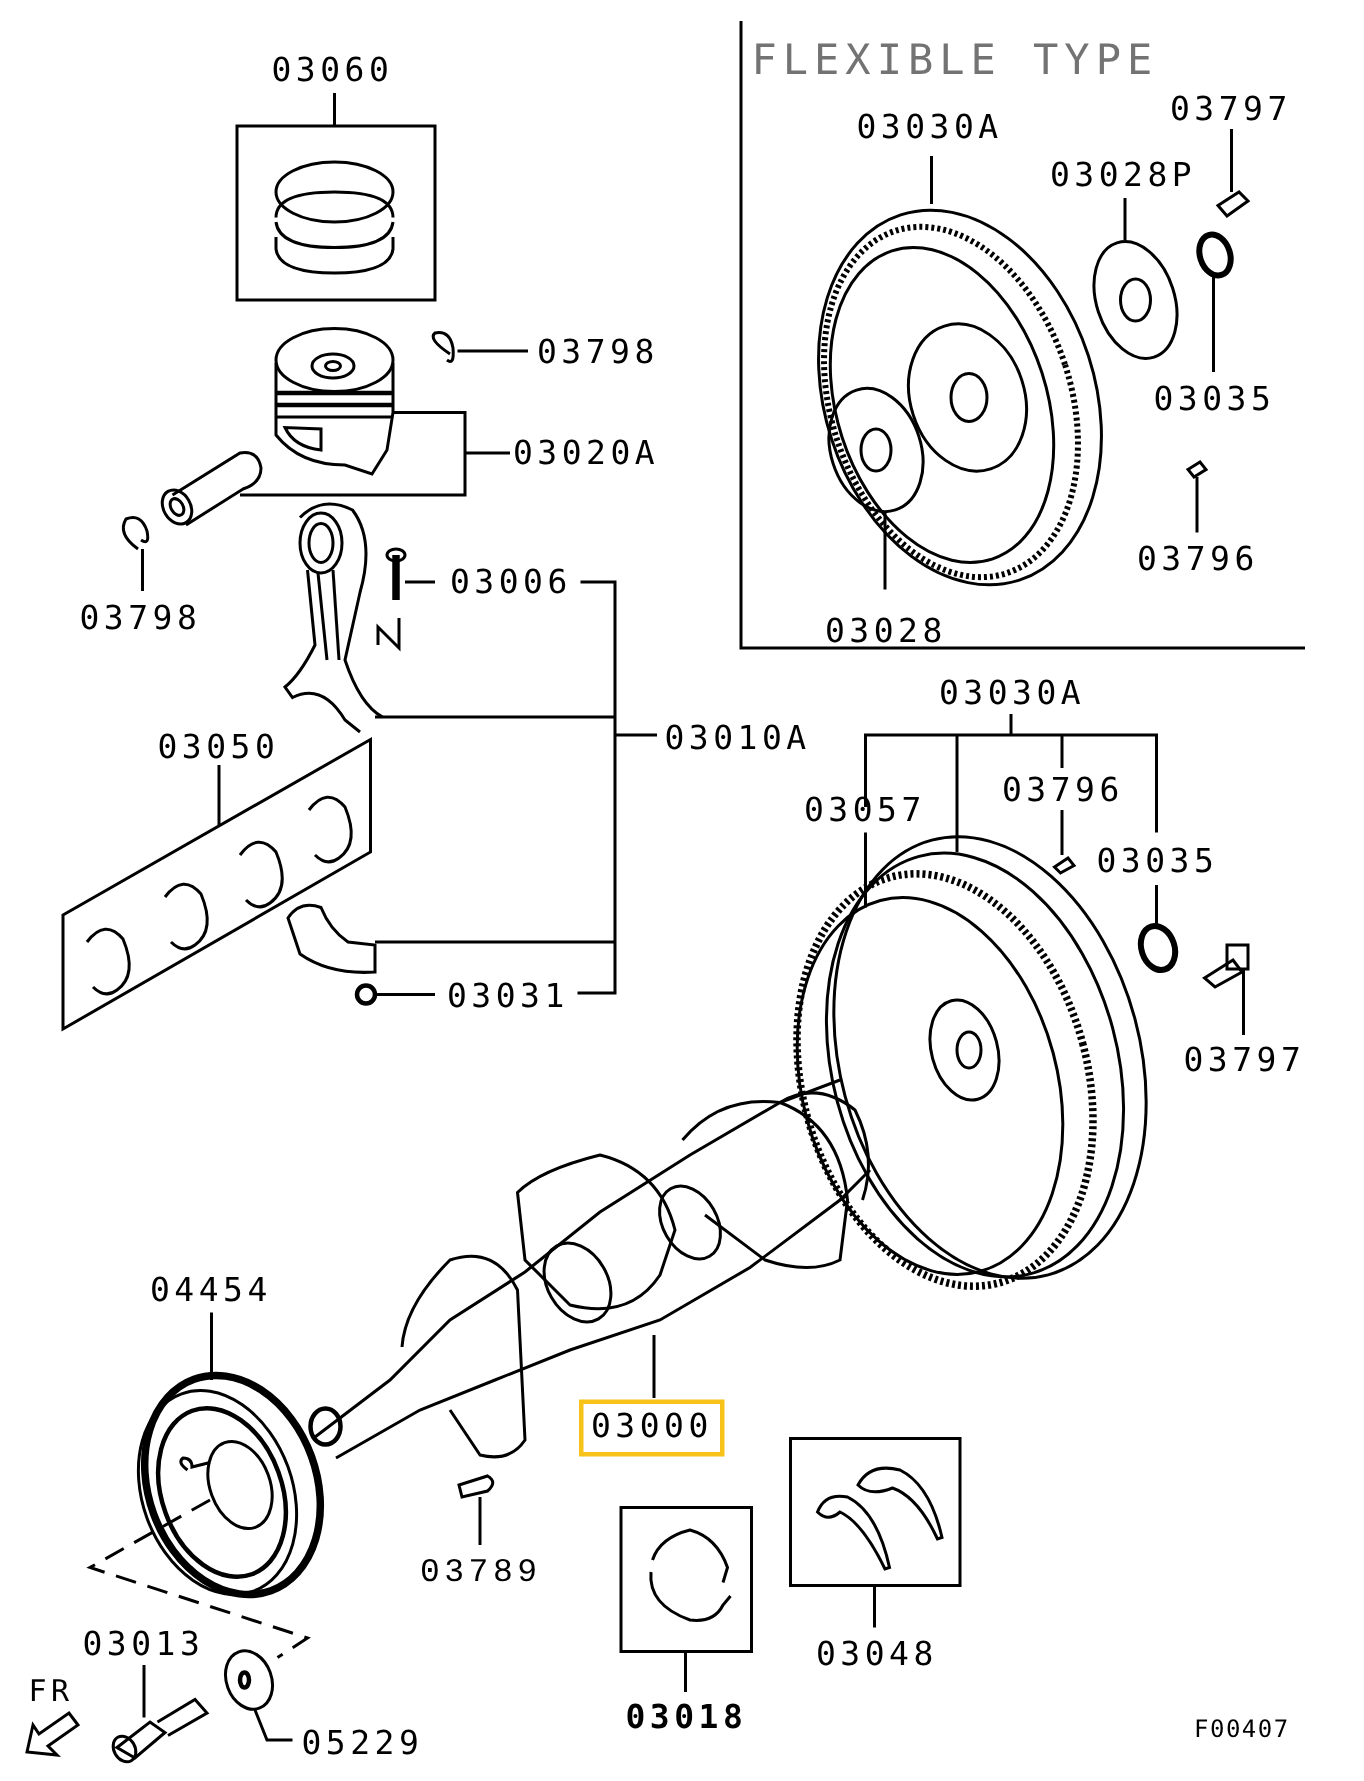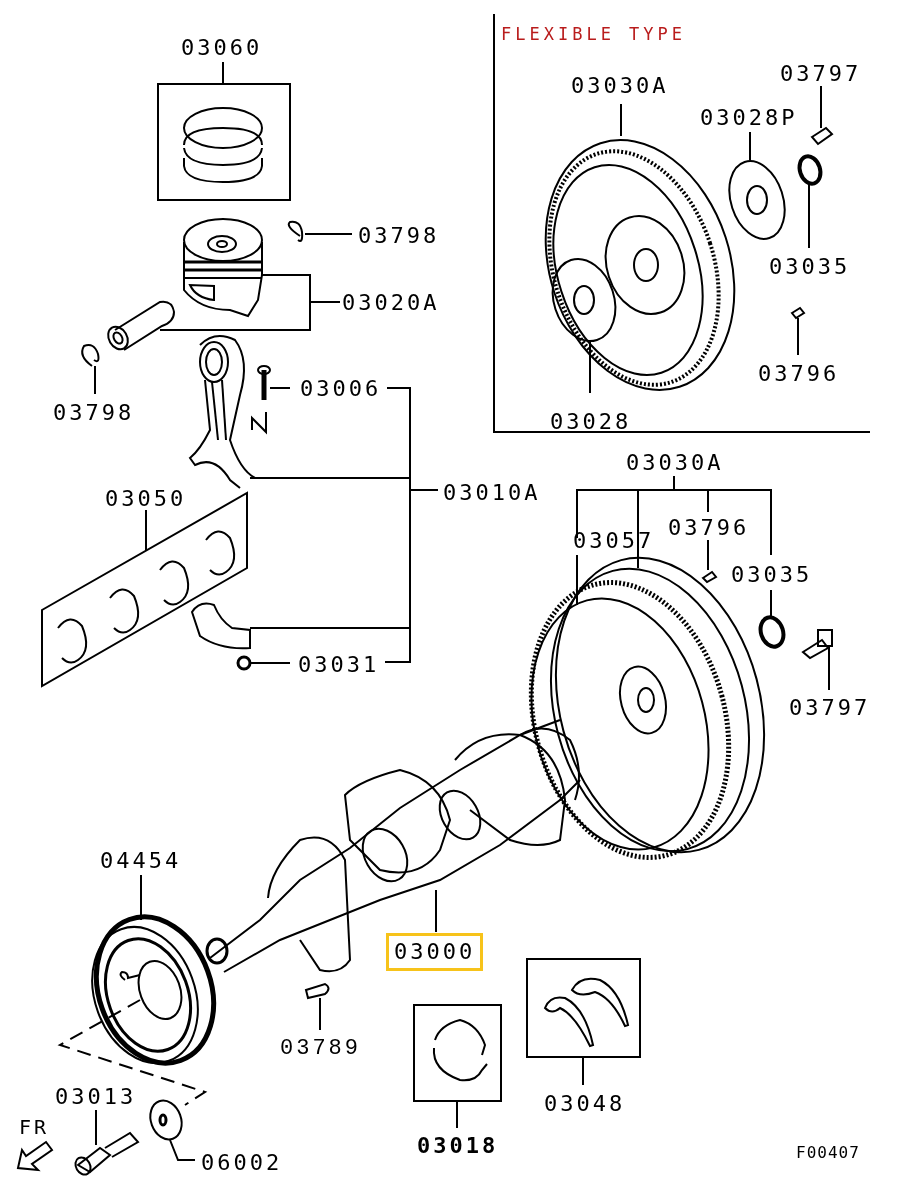--- a/index.html
+++ b/index.html
@@ -1,22 +1,22 @@
 <!DOCTYPE html>
 <html><head>
 <meta charset="utf-8">
 <style>
   html, body { margin: 0; padding: 0; background: #ffffff; }
   body { width: 909px; height: 1187px; position: relative; overflow: hidden;
          font-family: "DejaVu Sans", sans-serif; }
   #canvas { position: absolute; left: 0; top: 0; width: 909px; height: 1187px; }
   .lbl { position: absolute; font-family: "DejaVu Sans Mono", monospace; font-size: 22px;
          letter-spacing: 3px; color: #000; line-height: 1; white-space: nowrap; cursor: pointer; }
-  .title { position: absolute; font-family: "DejaVu Sans Mono", monospace; font-size: 17px;
-           letter-spacing: 4px; color: #b91c1c; line-height: 1; }
+  .title { position: absolute; font-family: "DejaVu Sans Mono", monospace; font-size: 28px;
+           letter-spacing: 4px; color: #737373; line-height: 1; }
   .figno { position: absolute; font-family: "DejaVu Sans Mono", monospace; font-size: 16px;
            letter-spacing: 1px; color: #000; line-height: 1; }
   .hl { outline: 3px solid #f7c31a; outline-offset: 5px; }
   svg * { vector-effect: non-scaling-stroke; }
 </style>
 </head>
 <body>
 
 <svg id="canvas" viewBox="0 0 909 1187" xmlns="http://www.w3.org/2000/svg" fill="none" stroke="#000" stroke-width="2">
 
@@ -210,27 +210,27 @@
 <div class="lbl" style="left:298px;top:654px;">03031</div>
 
 <div class="lbl" style="left:571px;top:75px;">03030A</div>
 <div class="lbl" style="left:780px;top:63px;">03797</div>
 <div class="lbl" style="left:700px;top:107px;">03028P</div>
 <div class="lbl" style="left:769px;top:256px;">03035</div>
 <div class="lbl" style="left:758px;top:363px;">03796</div>
 <div class="lbl" style="left:550px;top:401px;margin-top:10px;">03028</div>
 
 <div class="lbl" style="left:626px;top:452px;">03030A</div>
-<div class="lbl" style="left:536px;top:530px;margin-left:37px;">03057</div>
+<div class="lbl" style="left:536px;top:530px;">03057</div>
 <div class="lbl" style="left:668px;top:517px;">03796</div>
 <div class="lbl" style="left:731px;top:564px;">03035</div>
 <div class="lbl" style="left:789px;top:697px;">03797</div>
 
 <div class="lbl hl" style="left: 394px; top: 941px; outline-color: rgb(247, 195, 26);">03000</div>
 <div class="lbl" style="left:100px;top:850px;">04454</div>
 <div class="lbl" style="left:280px;top:1038px;font-family:Liberation Mono, monospace;">03789</div>
 <div class="lbl" style="left:55px;top:1086px;">03013</div>
-<div class="lbl" style="left:201px;top:1152px;">06002</div>
+<div class="lbl" style="left:201px;top:1152px;">05229</div>
 <div class="lbl" style="left:417px;top:1135px;font-weight:bold;">03018</div>
 <div class="lbl" style="left:544px;top:1093px;">03048</div>
 
 <div class="lbl" style="left:19px;top:1117px;font-size:20px;">FR</div>
 <div class="figno" style="left:796px;top:1145px;">F00407</div>
 
 </body></html>

